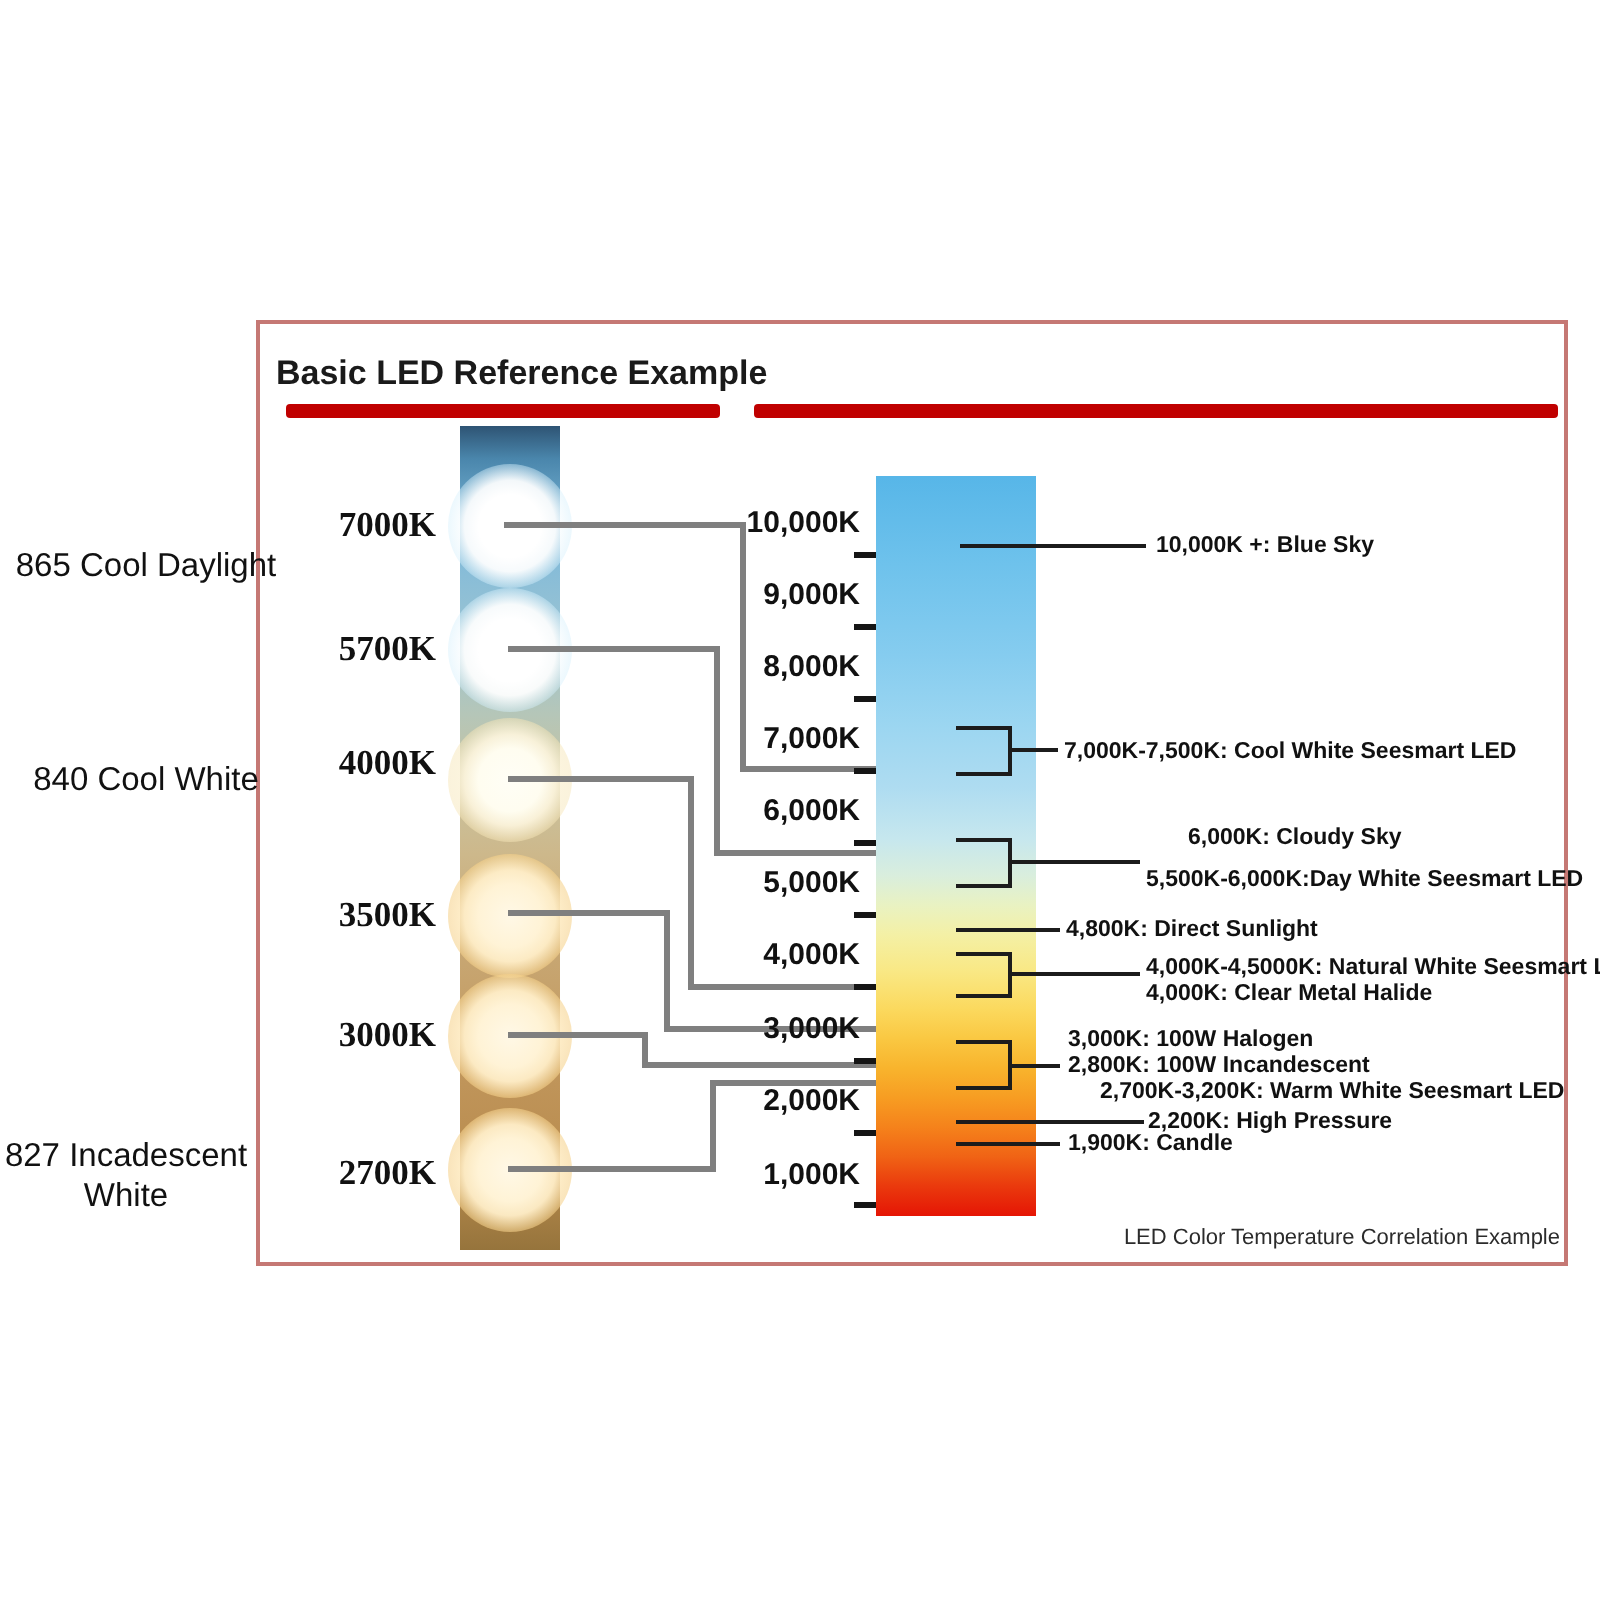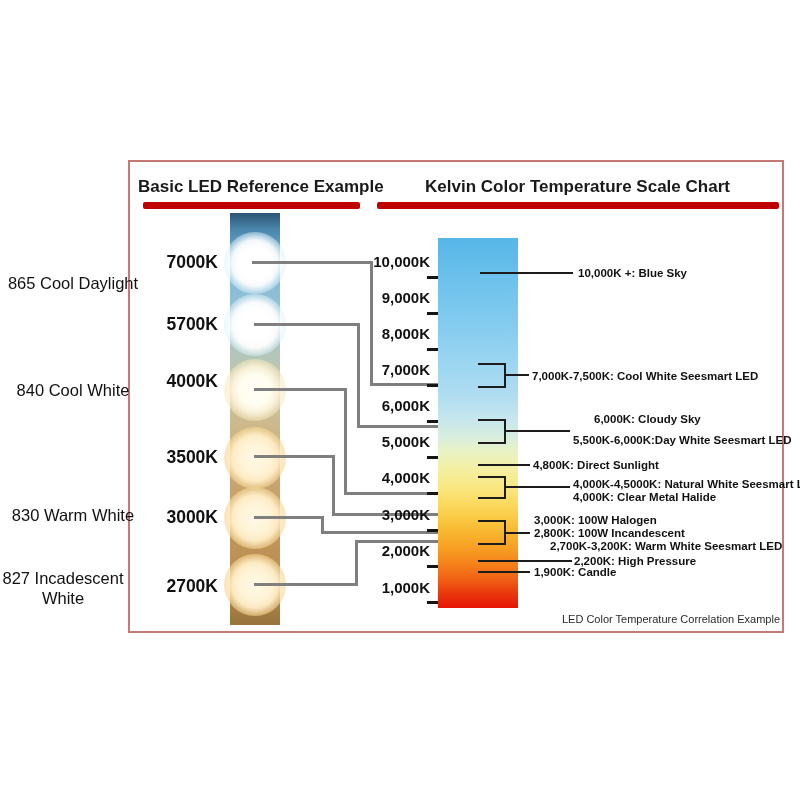--- a/index.html
+++ b/index.html
@@ -3,21 +3,21 @@
 <meta charset="utf-8">
 <style>
   html,body{margin:0;padding:0;background:#fff;}
   .canvas{position:relative;width:800px;height:800px;background:#ffffff;overflow:hidden;
           font-family:"Liberation Sans",sans-serif;color:#111;}
   .frame{position:absolute;left:128px;top:160px;width:656px;height:473px;
          border:2px solid #c57874;background:#fff;box-sizing:border-box;}
   .title{position:absolute;font-weight:700;font-size:17px;text-align:center;color:#1a1a1a;white-space:nowrap;}
   .redbar{position:absolute;height:7px;background:#c00000;border-radius:2px;}
   .ext-label{position:absolute;left:0;width:146px;text-align:center;font-size:16.5px;line-height:20px;color:#111;}
-  .led-k{position:absolute;left:138px;width:80px;text-align:right;font-weight:700;font-size:17.5px;color:#111;}
+  .led-k{position:absolute;left:138px;width:80px;text-align:right;font-weight:700;font-size:17.5px;color:#111;font-family:Liberation Serif, serif;}
   .strip{position:absolute;left:230px;top:213px;width:50px;height:412px;
          background:linear-gradient(180deg,#2e5474 0%,#4a86ac 4%,#6fabcc 10%,#86bcd8 17%,
          #9cc4d2 26%,#b5c6b8 35%,#c9c29e 44%,#cdb88b 52%,#c9ab79 60%,#c5a069 70%,
          #bf9459 80%,#b98c4e 90%,#96743c 100%);}
   .bulb{position:absolute;left:-6px;width:62px;height:62px;border-radius:50%;}
   .bulb.cool{background:radial-gradient(circle,#ffffff 0%,#ffffff 36%,rgba(255,255,255,0.93) 52%,
              rgba(214,240,252,0.45) 70%,rgba(214,240,252,0) 100%);}
   .bulb.neutral{background:radial-gradient(circle,#fffef6 0%,#fffdf0 36%,rgba(252,244,220,0.93) 52%,
              rgba(246,230,185,0.5) 70%,rgba(246,230,185,0) 100%);}
   .bulb.warm{background:radial-gradient(circle,#fff8e6 0%,#fff3d6 36%,rgba(255,238,200,0.95) 52%,
@@ -38,26 +38,24 @@
 </style>
 </head>
 <body>
 
 <div class="canvas">
 
   <div class="frame"></div>
 
   <div class="title" style="left:138px;top:177px;width:224px;">Basic LED Reference Example</div>
   <div class="redbar" style="left:143px;top:202px;width:217px;"></div>
-  <div class="title" style="left:375px;top:177px;width:405px;">Kelvin Color Temperature Scale Chart</div>
   <div class="redbar" style="left:377px;top:202px;width:402px;"></div>
 
   <div class="ext-label" style="top:273px;">865 Cool Daylight</div>
   <div class="ext-label" style="top:380px;">840 Cool White</div>
-  <div class="ext-label" style="top:505px;">830 Warm White</div>
   <div class="ext-label" style="top:568px;width:126px;">827 Incadescent White</div>
 
   <div class="led-k" style="top:252px;">7000K</div>
   <div class="led-k" style="top:314px;">5700K</div>
   <div class="led-k" style="top:371px;">4000K</div>
   <div class="led-k" style="top:447px;">3500K</div>
   <div class="led-k" style="top:507px;">3000K</div>
   <div class="led-k" style="top:576px;">2700K</div>
 
   <div class="strip">

